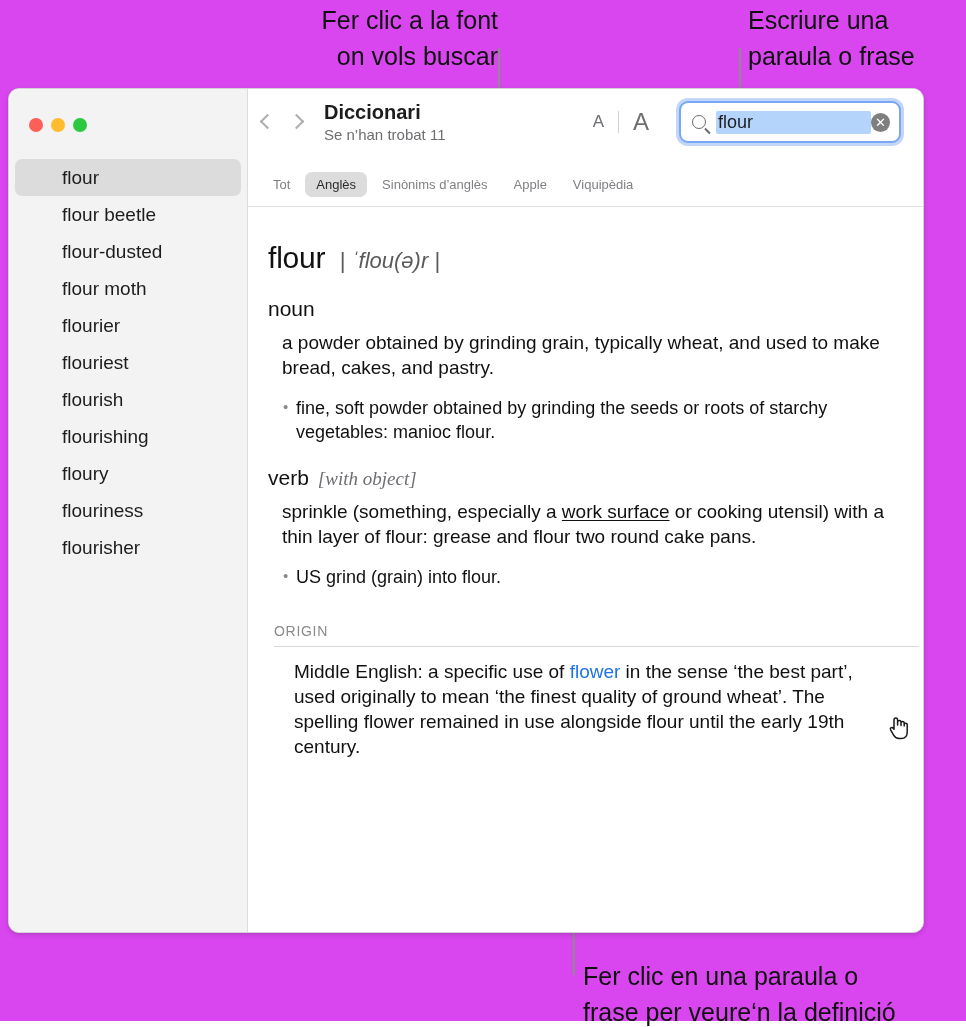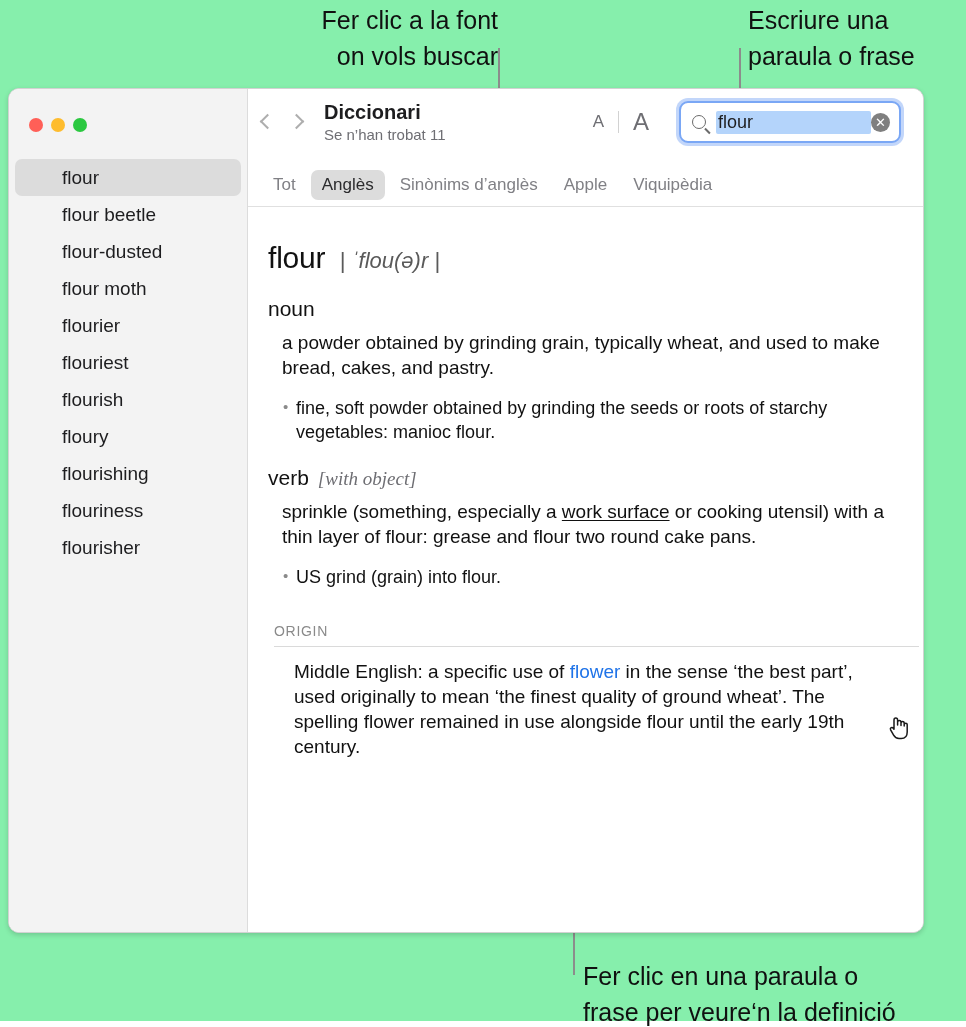--- a/index.html
+++ b/index.html
@@ -2,21 +2,21 @@
 <html><head>
 <meta charset="utf-8">
 <style>
   * { box-sizing: border-box; margin: 0; padding: 0; }
   html, body {
     width: 966px; height: 1027px;
     background: #ffffff;
     font-family: "Liberation Sans", sans-serif;
     overflow: hidden;
   }
-  .stage { position: relative; width: 966px; height: 1021px; background:#86efac; }
+  .stage { position: relative; width: 966px; height: 1021px; background:#d946ef; }
 
   
   .callout {
     position: absolute;
     font-size: 25px;
     line-height: 36px;
     color: #101010;
     white-space: pre-line;
   }
   #callout-source { left: 278px; top: 2px; text-align: right; width: 220px; }
@@ -127,21 +127,21 @@
     text-align:center; flex:0 0 auto;
   }
 
   .tabbar {
     height: 44px; flex: 0 0 44px;
     display:flex; align-items:center;
     padding-left: 14px; gap: 4px;
     border-bottom: 1px solid #e0e0e0;
   }
   .tab {
-    font-size: 17px; color:#808085;
+    font-size: 13px; color:#808085;
     padding: 5px 11px; border-radius: 7px;
   }
   .tab.active { background:#dcdcdc; color:#2b2b2d; }
 
   
   .entry { padding: 26px 30px 0 20px; flex:1; overflow:hidden; position:relative; }
   .headline { display:flex; align-items:baseline; gap:14px; }
   .headword { font-size: 30px; color:#111; letter-spacing:-0.2px; }
   .pron { font-size: 22px; color:#5a5a5a;font-style:italic; }
 
@@ -210,24 +210,24 @@
         <div class="word-item">
             <span>flourier</span>
           </div>
         <div class="word-item">
             <span>flouriest</span>
           </div>
         <div class="word-item">
             <span>flourish</span>
           </div>
         <div class="word-item">
+            <span>flourishing</span>
+          </div>
+        <div class="word-item">
             <span>floury</span>
-          </div>
-        <div class="word-item">
-            <span>flourishing</span>
           </div>
         <div class="word-item">
             <span>flouriness</span>
           </div>
         <div class="word-item">
             <span>flourisher</span>
           </div>
       </div>
     </div>
 

